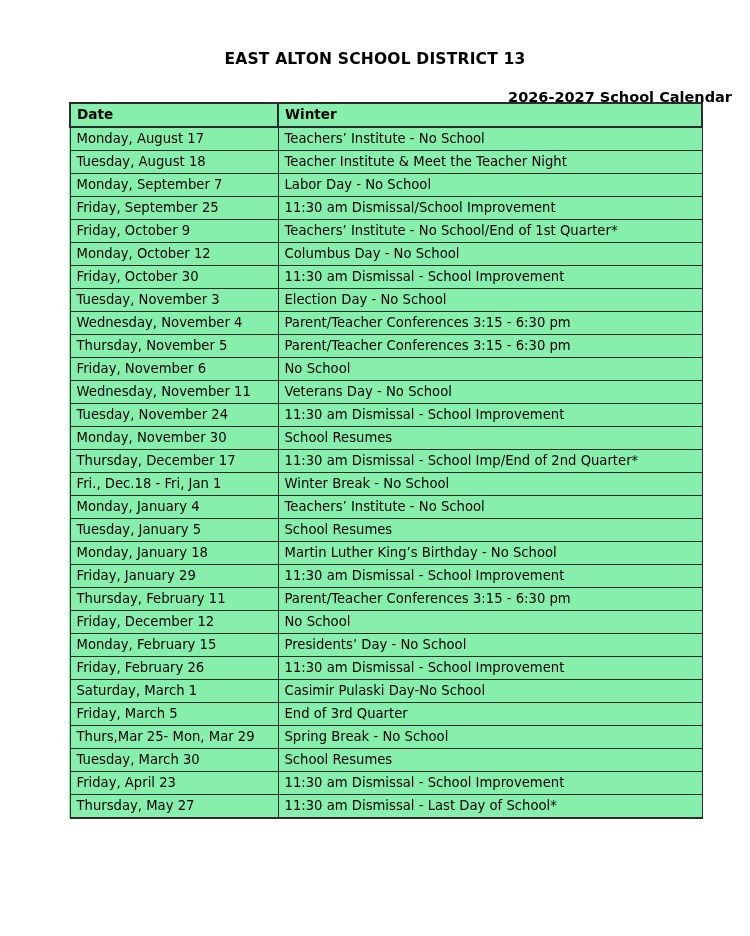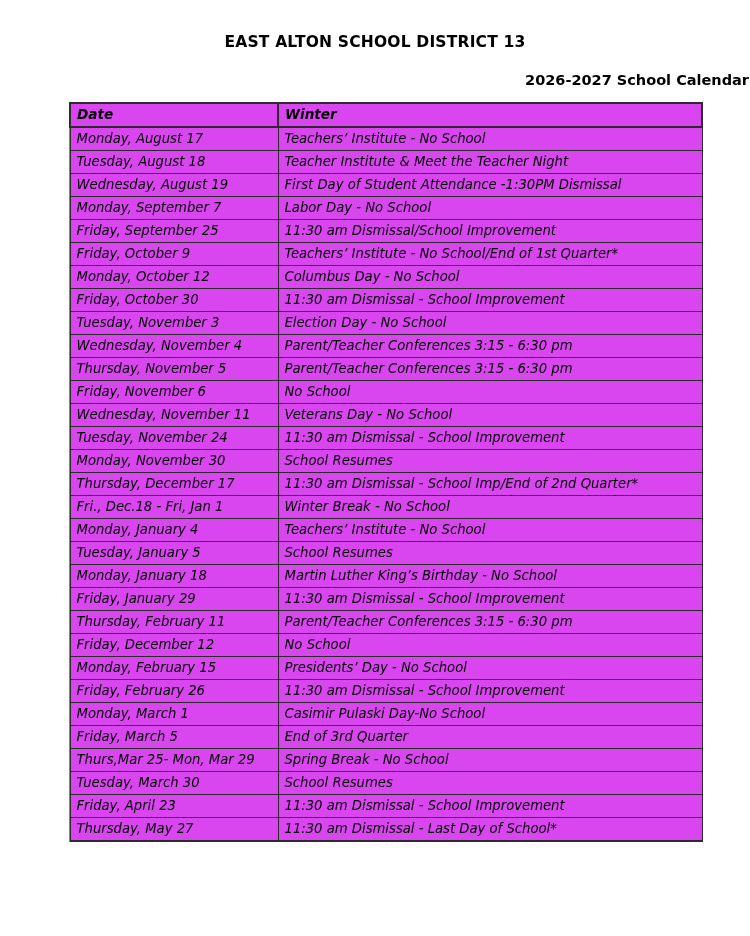--- a/index.html
+++ b/index.html
@@ -12,21 +12,21 @@
     height: 936px;
     font-family: "DejaVu Sans", "Liberation Sans", sans-serif;
     color: #000000;
     position: relative;
     overflow: hidden;
   }
   .page {
     width: 750px;
     height: 936px;
     box-sizing: border-box;
-    padding: 1px;
+    padding: 18px;
     position: relative;
   }
   .doc-title {
     text-align: center;
     font-weight: bold;
     font-size: 15.5px;
     letter-spacing: 0.2px;
     margin: 0;
     padding-top: 33px;
     line-height: 1.1;
@@ -42,22 +42,21 @@
   .table-wrap {
     position: absolute;
     left: 69px;
     top: 102px;
     width: 632px;
   }
   table.calendar {
     border-collapse: collapse;
     width: 632px;
     table-layout: fixed;
-    background: #d946ef;
-    font-style: italic;
+    background: #86efac;
   }
   table.calendar col.col-date { width: 208px; }
   table.calendar col.col-event { width: 424px; }
 
   table.calendar th,
   table.calendar td {
     border: 1.5px solid #2b2b2b;
     padding: 2px 5px 3px 6px;
     font-size: 13.2px;
     line-height: 1.18;
@@ -103,24 +102,20 @@
       <tbody id="calendar-body">
           <tr>
             <td>Monday, August 17</td>
             <td>Teachers’ Institute - No School</td>
           </tr>
           <tr>
             <td>Tuesday, August 18</td>
             <td>Teacher Institute &amp; Meet the Teacher Night</td>
           </tr>
           <tr>
-            <td>Wednesday, August 19</td>
-            <td>First Day of Student Attendance -1:30PM Dismissal</td>
-          </tr>
-          <tr>
             <td>Monday, September 7</td>
             <td>Labor Day - No School</td>
           </tr>
           <tr>
             <td>Friday, September 25</td>
             <td>11:30 am Dismissal/School Improvement</td>
           </tr>
           <tr>
             <td>Friday, October 9</td>
             <td>Teachers’ Institute - No School/End of 1st Quarter*</td>
@@ -195,21 +190,21 @@
           </tr>
           <tr>
             <td>Monday, February 15</td>
             <td>Presidents’ Day - No School</td>
           </tr>
           <tr>
             <td>Friday, February 26</td>
             <td>11:30 am Dismissal - School Improvement</td>
           </tr>
           <tr>
-            <td>Monday, March 1</td>
+            <td>Saturday, March 1</td>
             <td>Casimir Pulaski Day-No School</td>
           </tr>
           <tr>
             <td>Friday, March 5</td>
             <td>End of 3rd Quarter</td>
           </tr>
           <tr>
             <td>Thurs,Mar 25- Mon, Mar 29</td>
             <td>Spring Break - No School</td>
           </tr>

